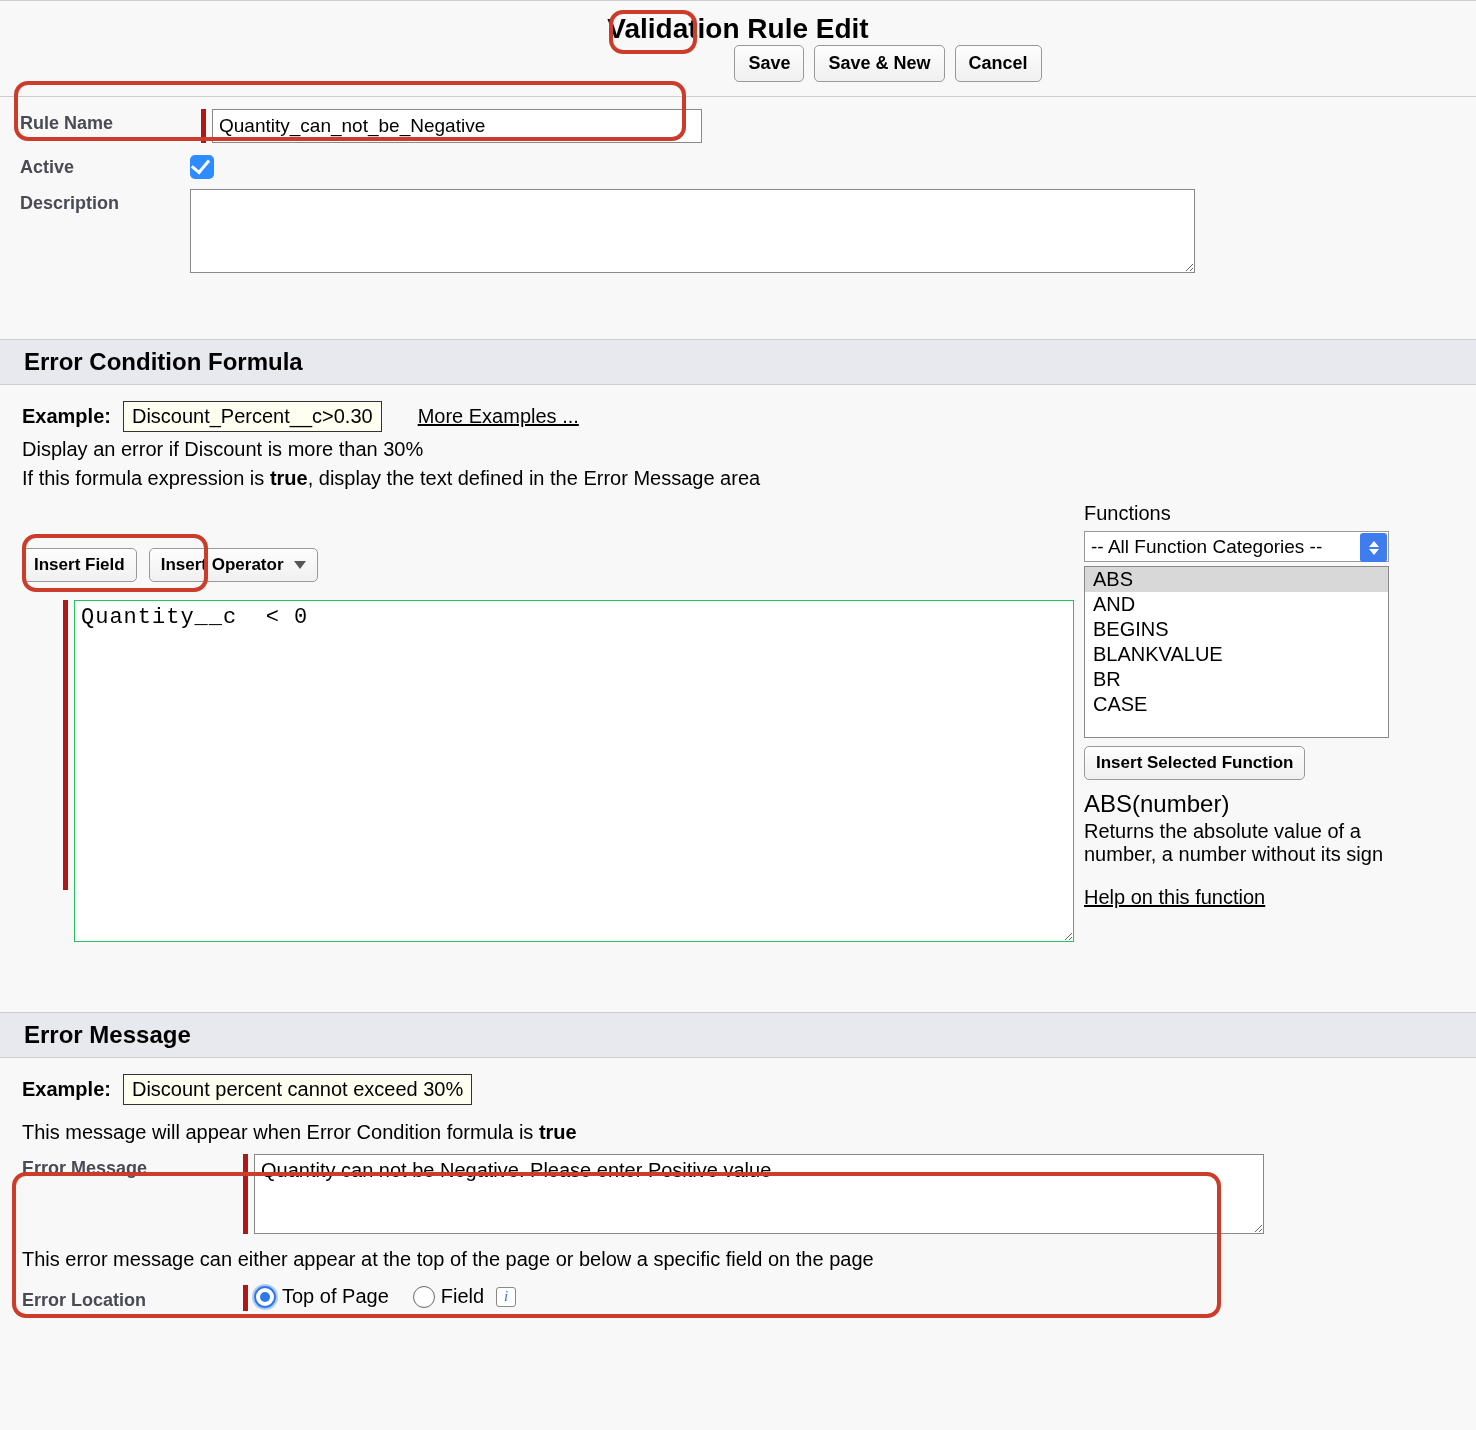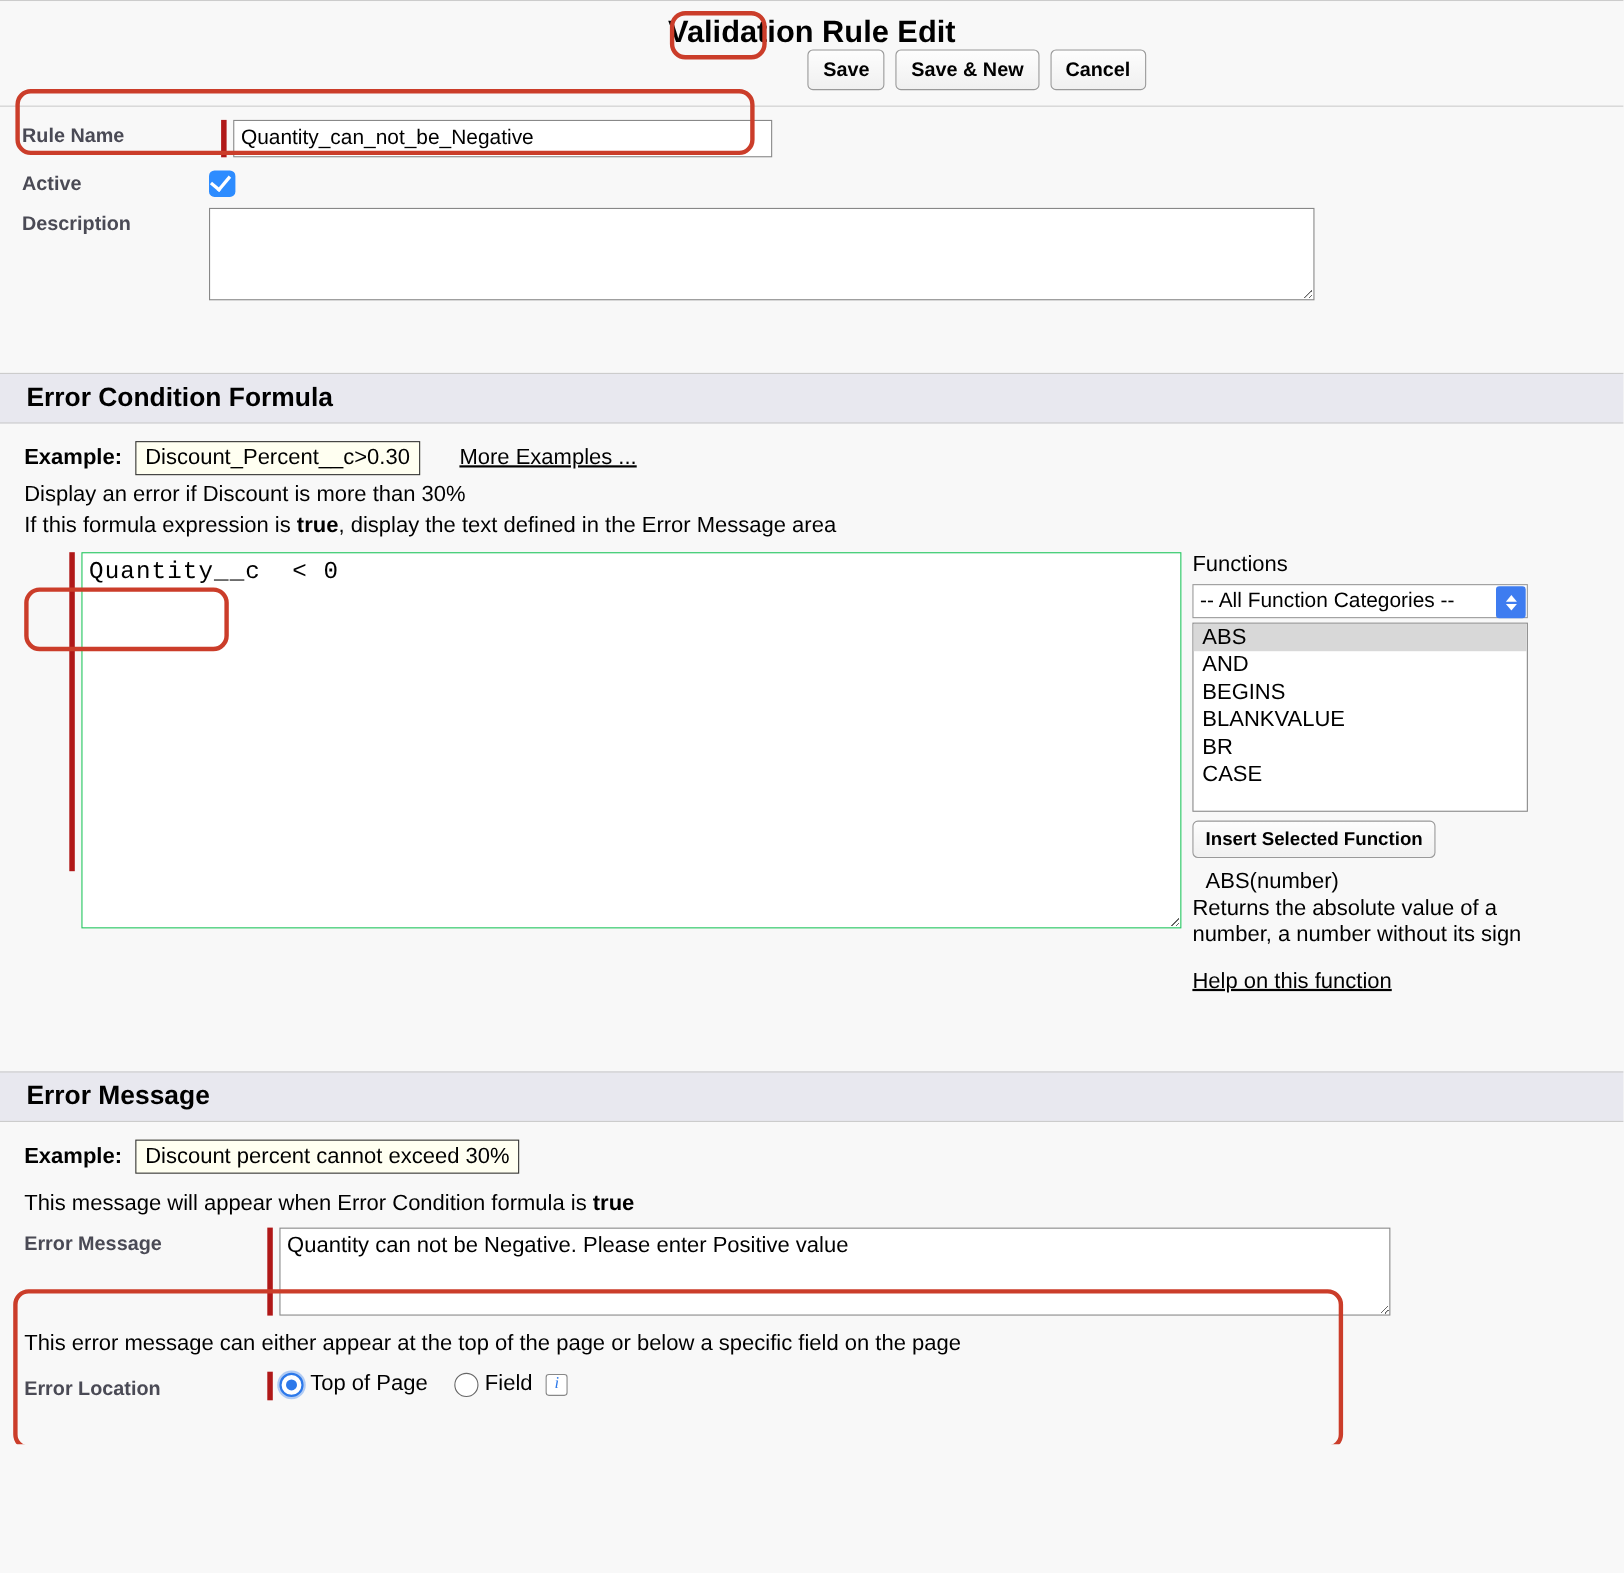--- a/index.html
+++ b/index.html
@@ -265,23 +265,22 @@
     font-size: 20px;
   }
   .func-list-item {
     padding: 1px 8px;
     cursor: pointer;
   }
   .func-list-item.sel {
     background: #d8d8d8;
   }
   .func-sig {
-    font-size: 20px;
+    font-size: 24px;
     margin-top: 10px;
-    margin-left: 12px;
   }
   .func-desc {
     font-size: 20px;
     margin-top: 2px;
     width: 340px;
   }
   .help-link {
     text-decoration: underline;
     color: #000;
     cursor: pointer;
@@ -386,20 +385,27 @@
       <span class="example-box">Discount_Percent__c&gt;0.30</span>
       <span class="link-u">More Examples ...</span>
     </div>
     <div class="help-text">Display an error if Discount is more than 30%</div>
     <div class="help-text">
       <span>If this formula expression is </span><b>true</b><span>, display the text defined in the Error Message area</span>
     </div>
 
     <div class="formula-layout">
       <div class="formula-left">
+        <div class="formula-buttons">
+          <button class="btn-small">Insert Field</button>
+          <button class="btn-small btn-dropdown">
+            <span>Insert Operator</span>
+            <span class="caret-down"></span>
+          </button>
+        </div>
         <div class="req-wrap">
           <div class="required-bar" style="height:290px;"></div>
           <textarea class="formula-textarea" style="">Quantity__c  &lt; 0</textarea>
         </div>
       </div>
 
       <div class="formula-right">
         <div class="functions-label">Functions</div>
         <div class="select-wrap">
           <select class="select-cat">

